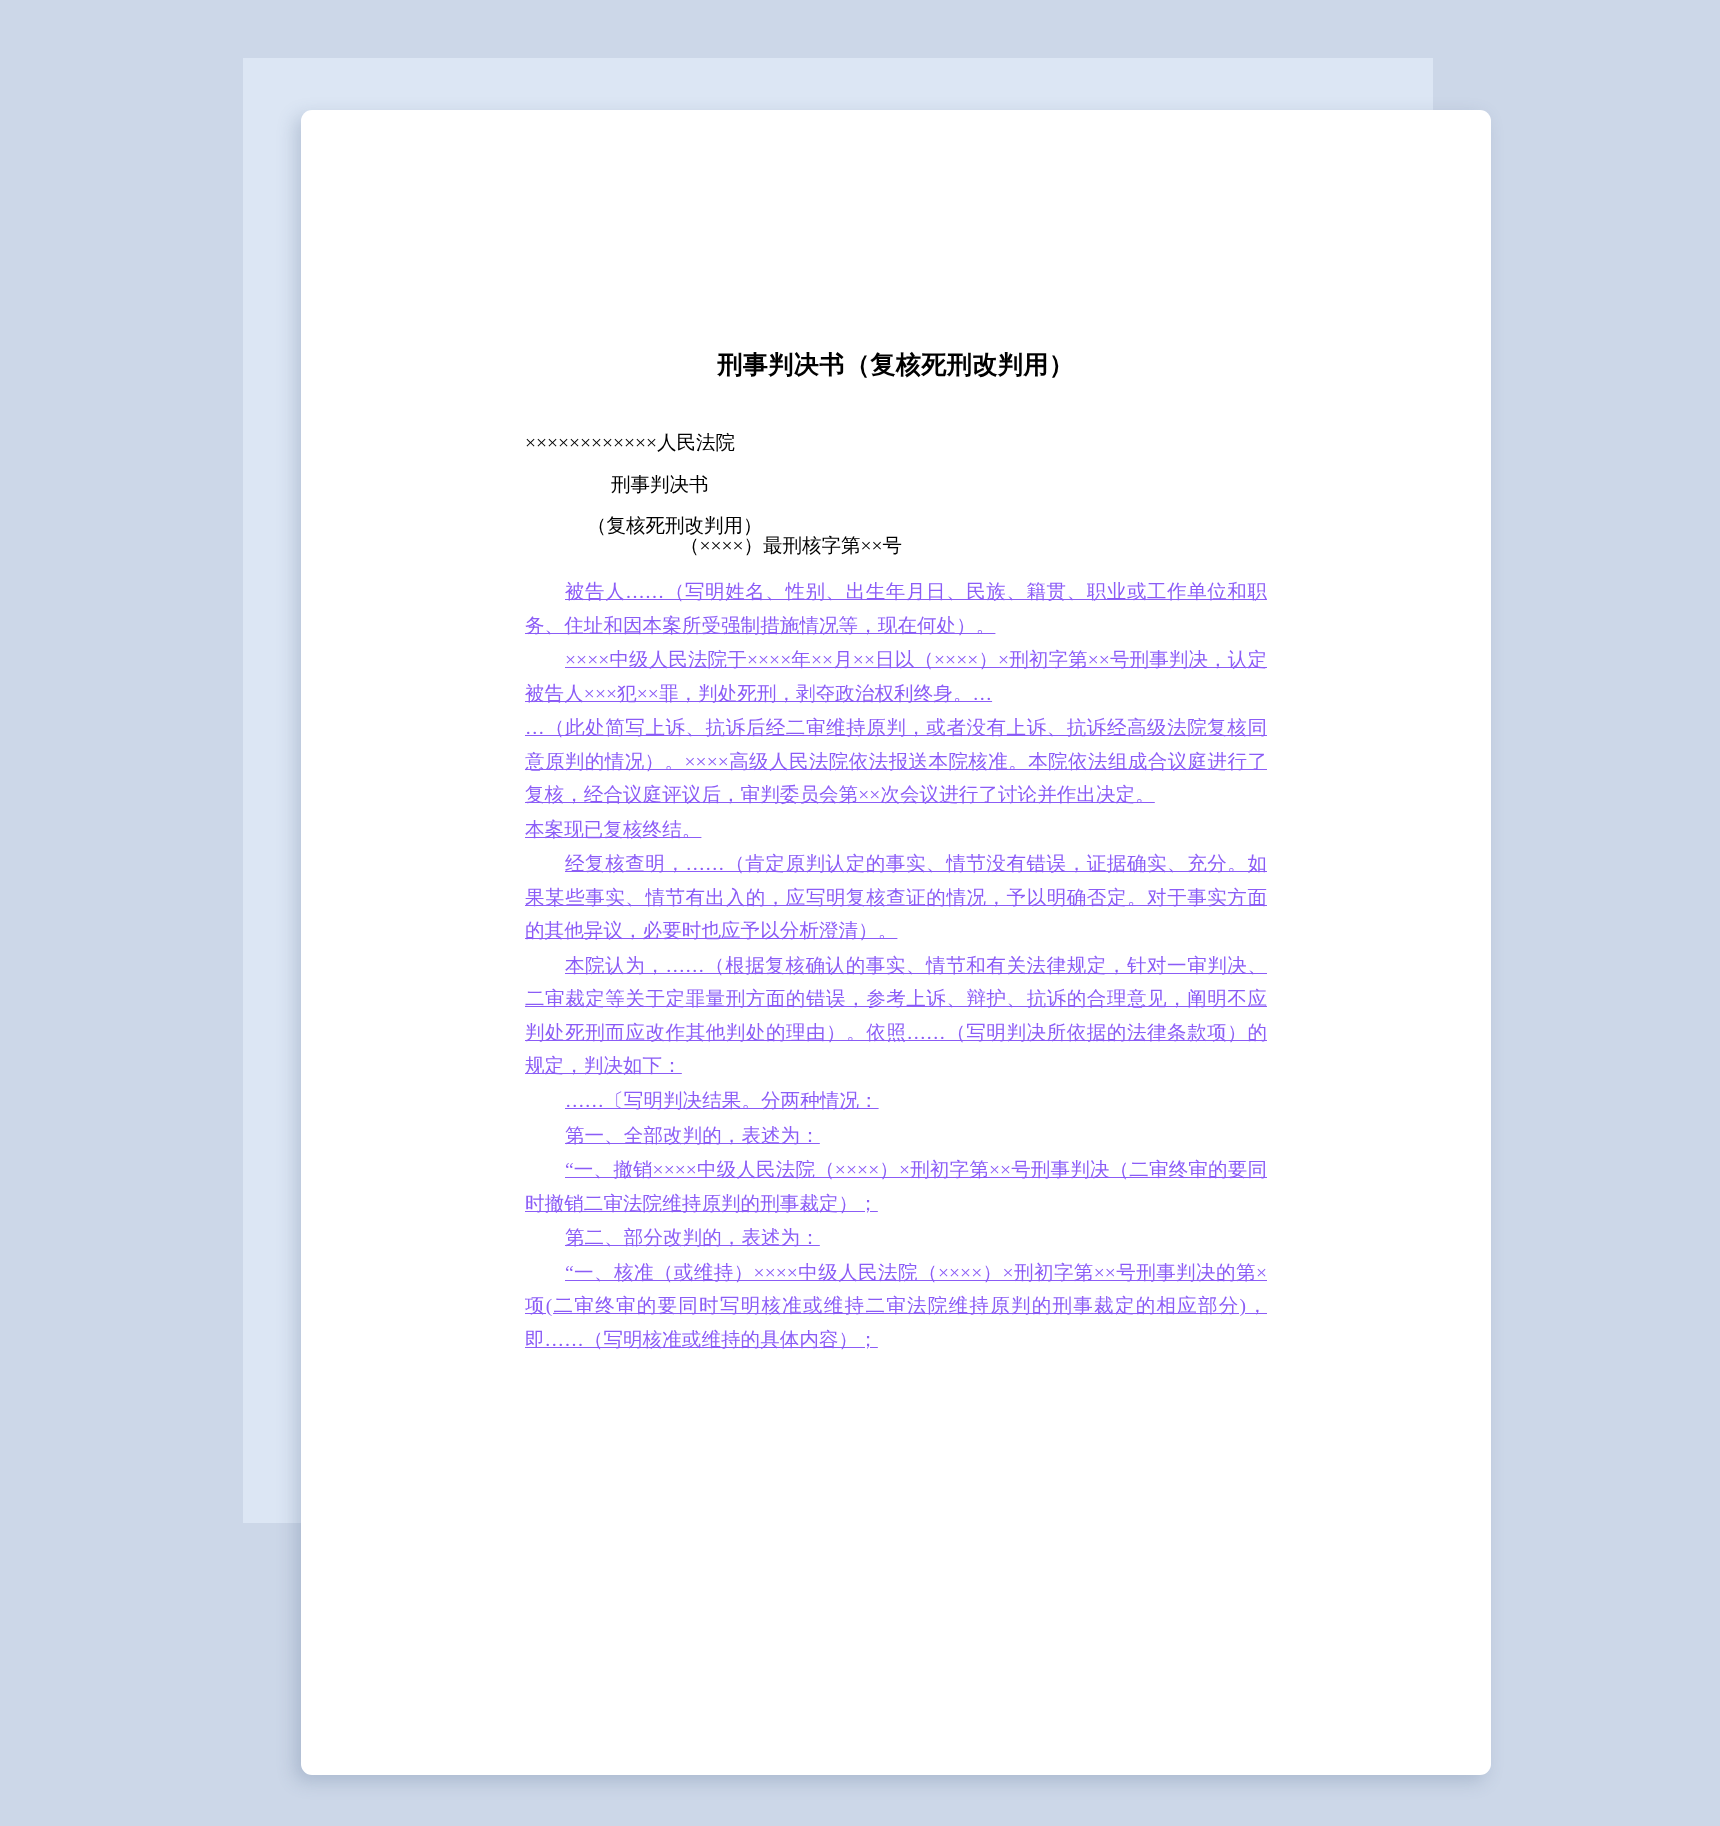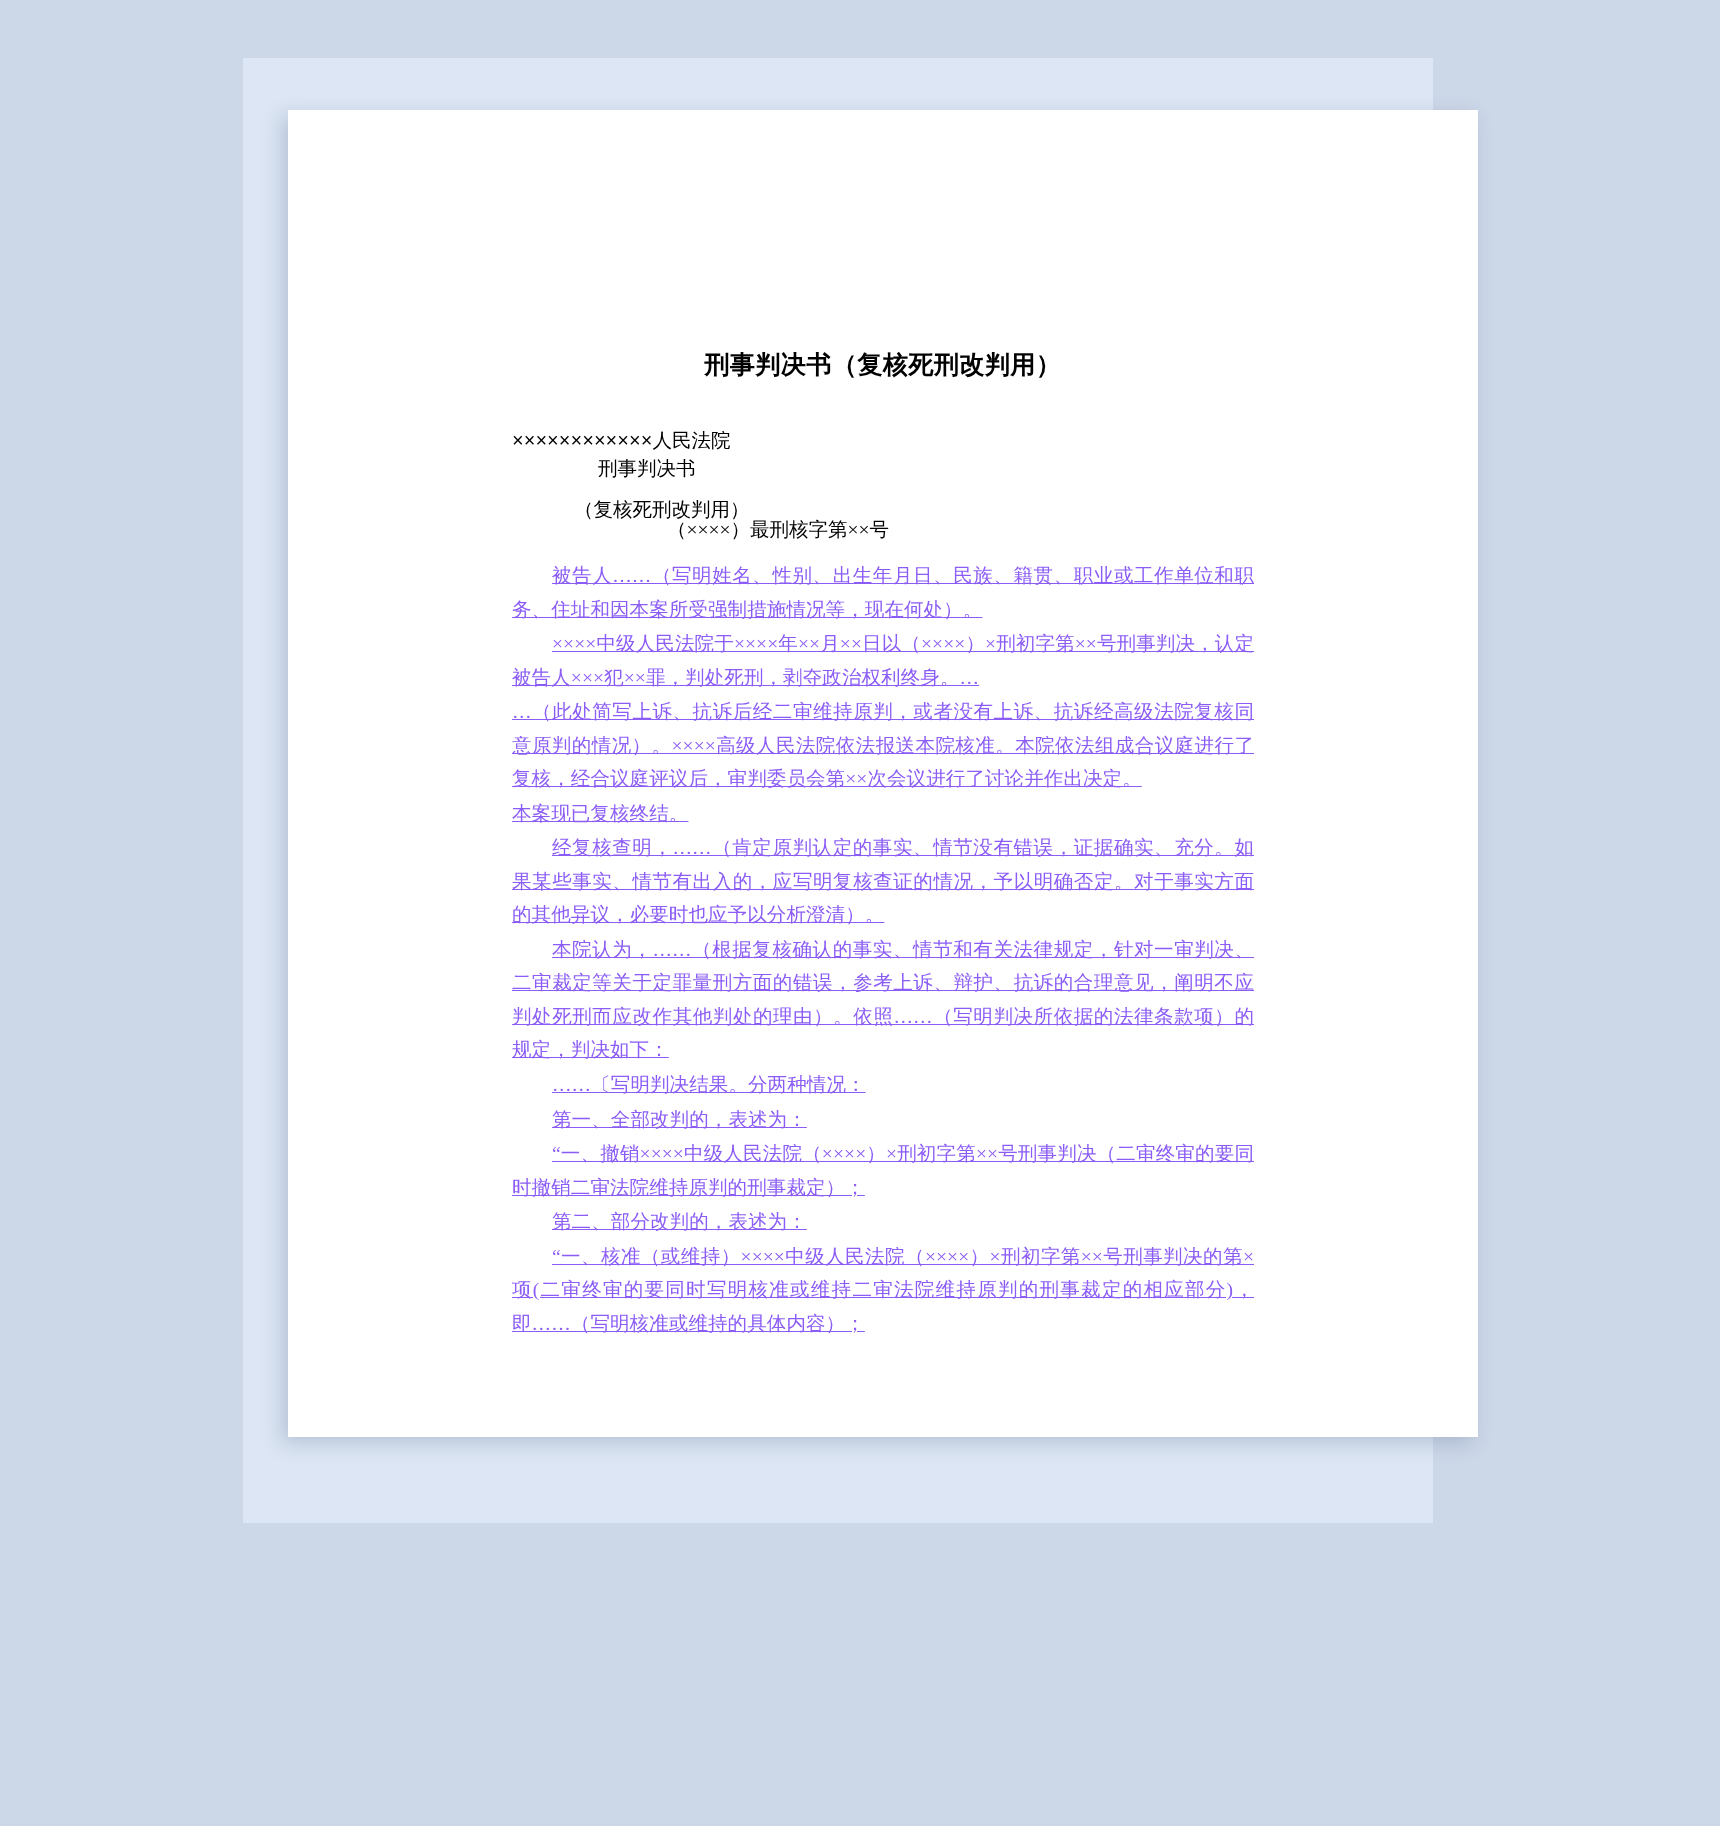--- a/index.html
+++ b/index.html
@@ -23,26 +23,27 @@
     position: absolute;
     left: 243px;
     top: 58px;
     width: 1190px;
     height: 1465px;
     background: #dce6f4;
   }
   
   .page {
     position: absolute;
-    left: 288px;
+    left: 301px;
     top: 110px;
     width: 1190px;
-    height: 1327px;
+    height: 1665px;
     background: #ffffff;
     box-shadow: -6px 6px 18px rgba(70, 95, 130, 0.25);
+    border-radius: 11px;
   }
   .page-inner {
     position: absolute;
     left: 0;
     top: 0;
     width: 100%;
     height: 100%;
     padding: 0;
     box-sizing: border-box;
   }
@@ -61,21 +62,21 @@
     margin: 0 0 52px 0;
     font-family: "Liberation Serif", "DejaVu Serif", serif;
   }
   .head-line {
     font-size: 19.5px;
     color: #000;
     line-height: 1.0;
     margin: 0;
     white-space: nowrap;
   }
-  .head-1 { margin-bottom: 6px; font-family: Liberation Mono, monospace; }
+  .head-1 { margin-bottom: 22px; }
   .head-2 { margin-bottom: 22px; padding-left: 86px; }
   .head-3 { padding-left: 62px; }
   .head-4 { margin-bottom: 20px; padding-left: 155px; }
 
   p.para {
     font-size: 19.5px;
     color: #8b5cf6;
     line-height: 1.72;
     margin: 0 0 1px 0;
     text-align: justify;

